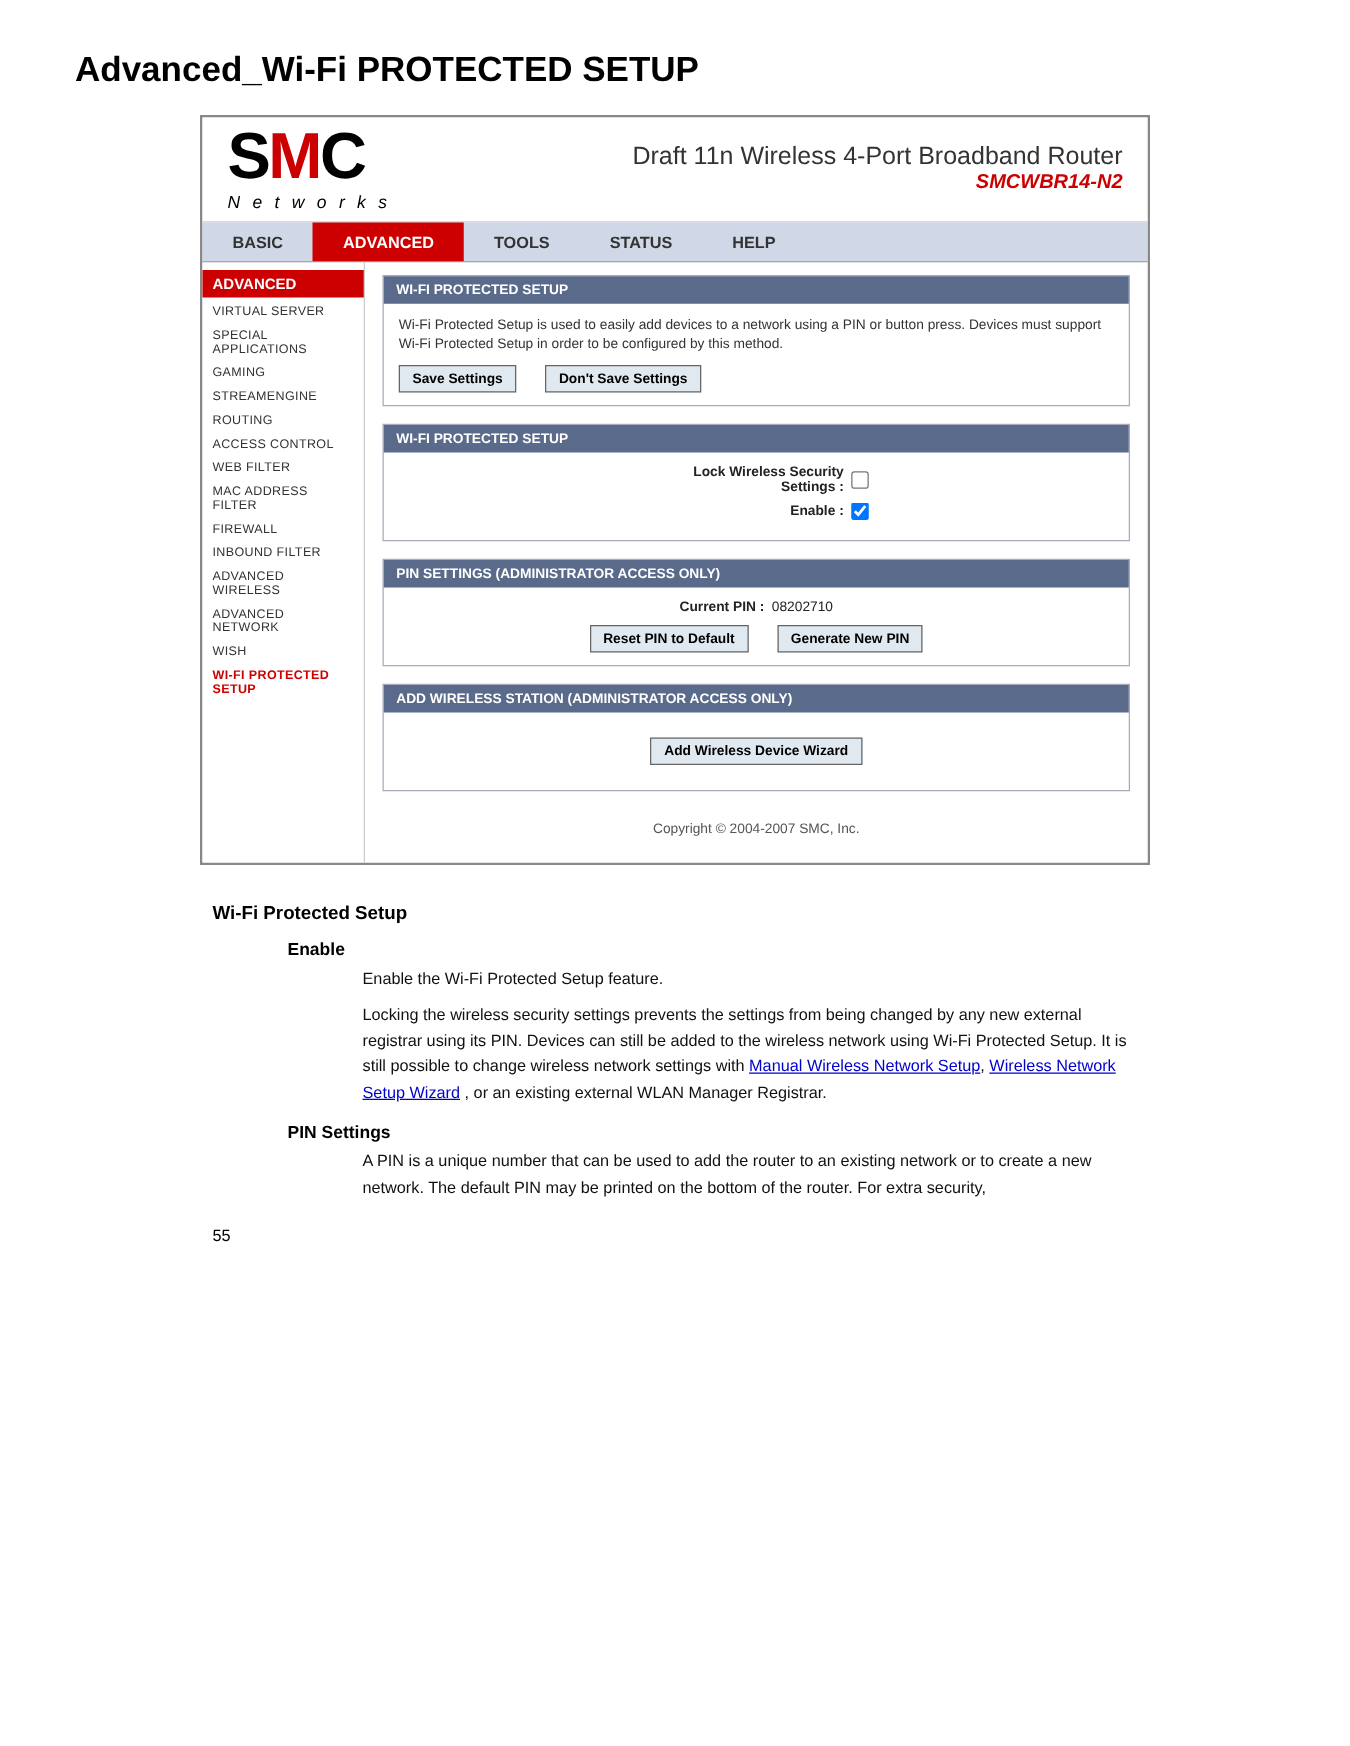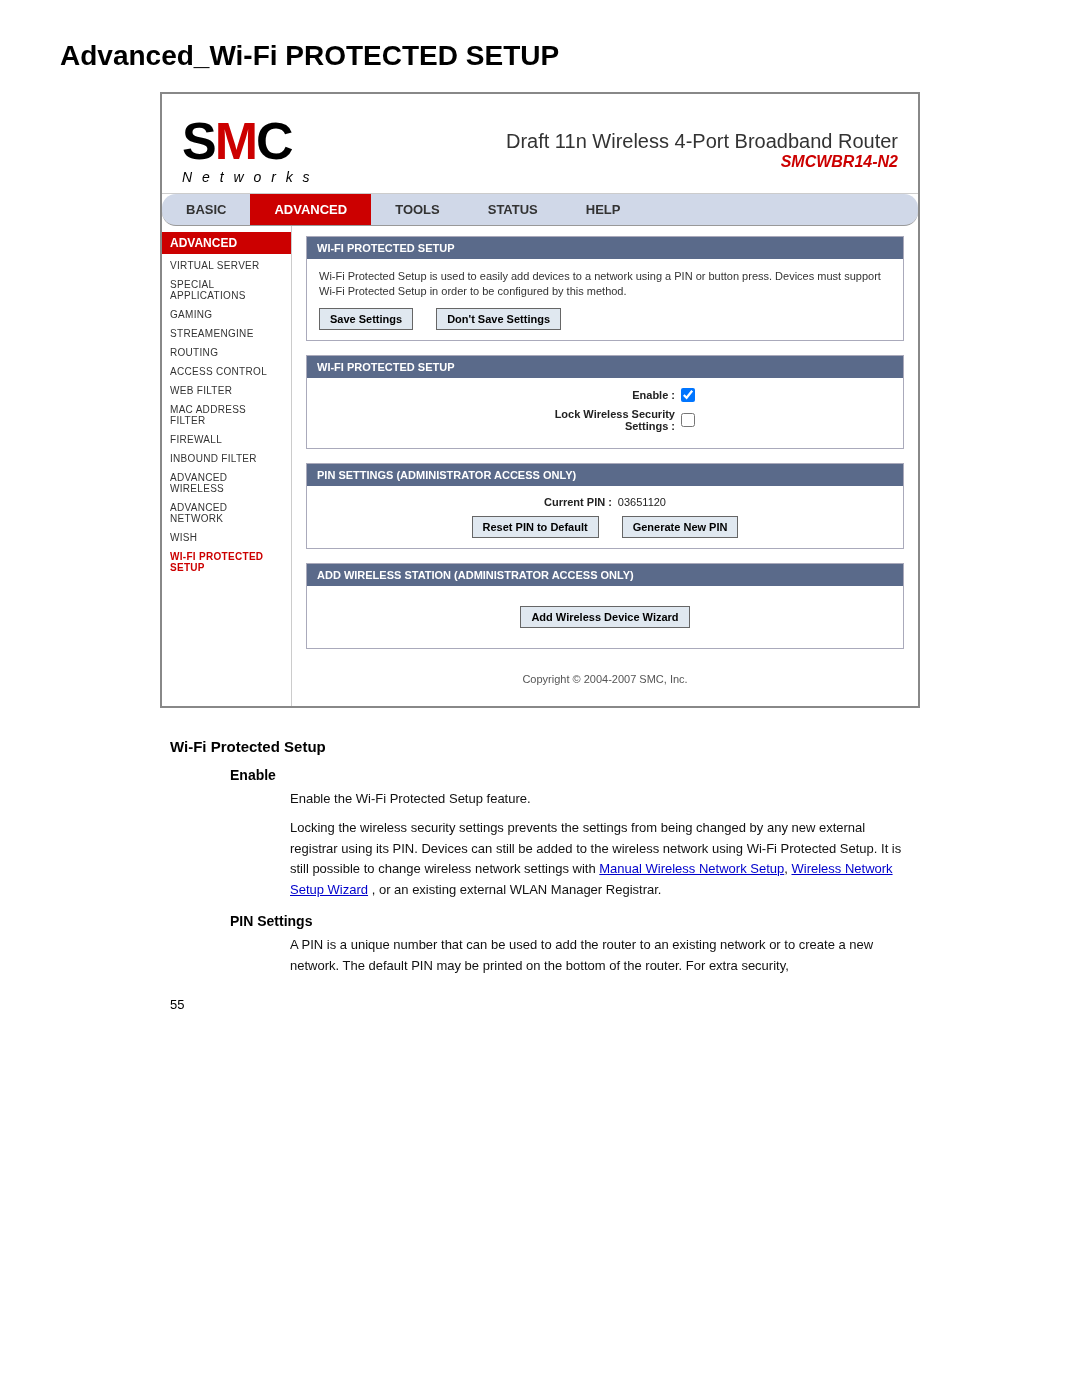--- a/index.html
+++ b/index.html
@@ -24,21 +24,21 @@
     .router-box {
       border: 2px solid #888;
       width: 760px;
       margin: 0 auto 30px auto;
       background: #fff;
     }
 
     
     .router-header {
       background: #fff;
-      padding: 21px 20px 8px 20px;
+      padding: 5px 20px 8px 20px;
       display: flex;
       align-items: center;
       justify-content: space-between;
       border-bottom: 1px solid #ccc;
       gap: 24px;
     }
 
     .smc-logo {
       display: flex;
       flex-direction: column;
@@ -80,21 +80,20 @@
       font-style: italic;
       color: #cc0000;
     }
 
     
     .nav-bar {
       background: #d0d8e8;
       display: flex;
       align-items: stretch;
       border-bottom: 1px solid #999;
-      border-radius: 14px;
     }
 
     .nav-item {
       padding: 8px 24px;
       font-weight: bold;
       font-size: 13px;
       text-transform: uppercase;
       cursor: pointer;
       color: #333;
       display: flex;
@@ -356,40 +355,40 @@
             <button class="btn">Save Settings</button>
             <button class="btn">Don't Save Settings</button>
           </div>
         </div>
       </div>
 
       <div class="section-block">
         <div class="section-header">WI-FI PROTECTED SETUP</div>
         <div class="section-body">
           <div class="form-row">
+            <span class="form-label">Lock Wireless Security<br>Settings :</span>
+            <div class="form-control">
+              <input type="checkbox" style="">
+            </div>
+          </div>
+          <div class="form-row">
             <span class="form-label">Enable :</span>
             <div class="form-control">
               <input type="checkbox" checked="" style="">
-            </div>
-          </div>
-          <div class="form-row">
-            <span class="form-label">Lock Wireless Security<br>Settings :</span>
-            <div class="form-control">
-              <input type="checkbox" style="">
             </div>
           </div>
         </div>
       </div>
 
       <div class="section-block">
         <div class="section-header">PIN SETTINGS (ADMINISTRATOR ACCESS ONLY)</div>
         <div class="section-body">
           <div class="pin-row">
             <span class="pin-label">Current PIN :</span>
-            <span class="pin-value">03651120</span>
+            <span class="pin-value">08202710</span>
           </div>
           <div class="btn-row" style="justify-content:center;">
             <button class="btn">Reset PIN to Default</button>
             <button class="btn">Generate New PIN</button>
           </div>
         </div>
       </div>
 
       <div class="section-block">
         <div class="section-header">ADD WIRELESS STATION (ADMINISTRATOR ACCESS ONLY)</div>

